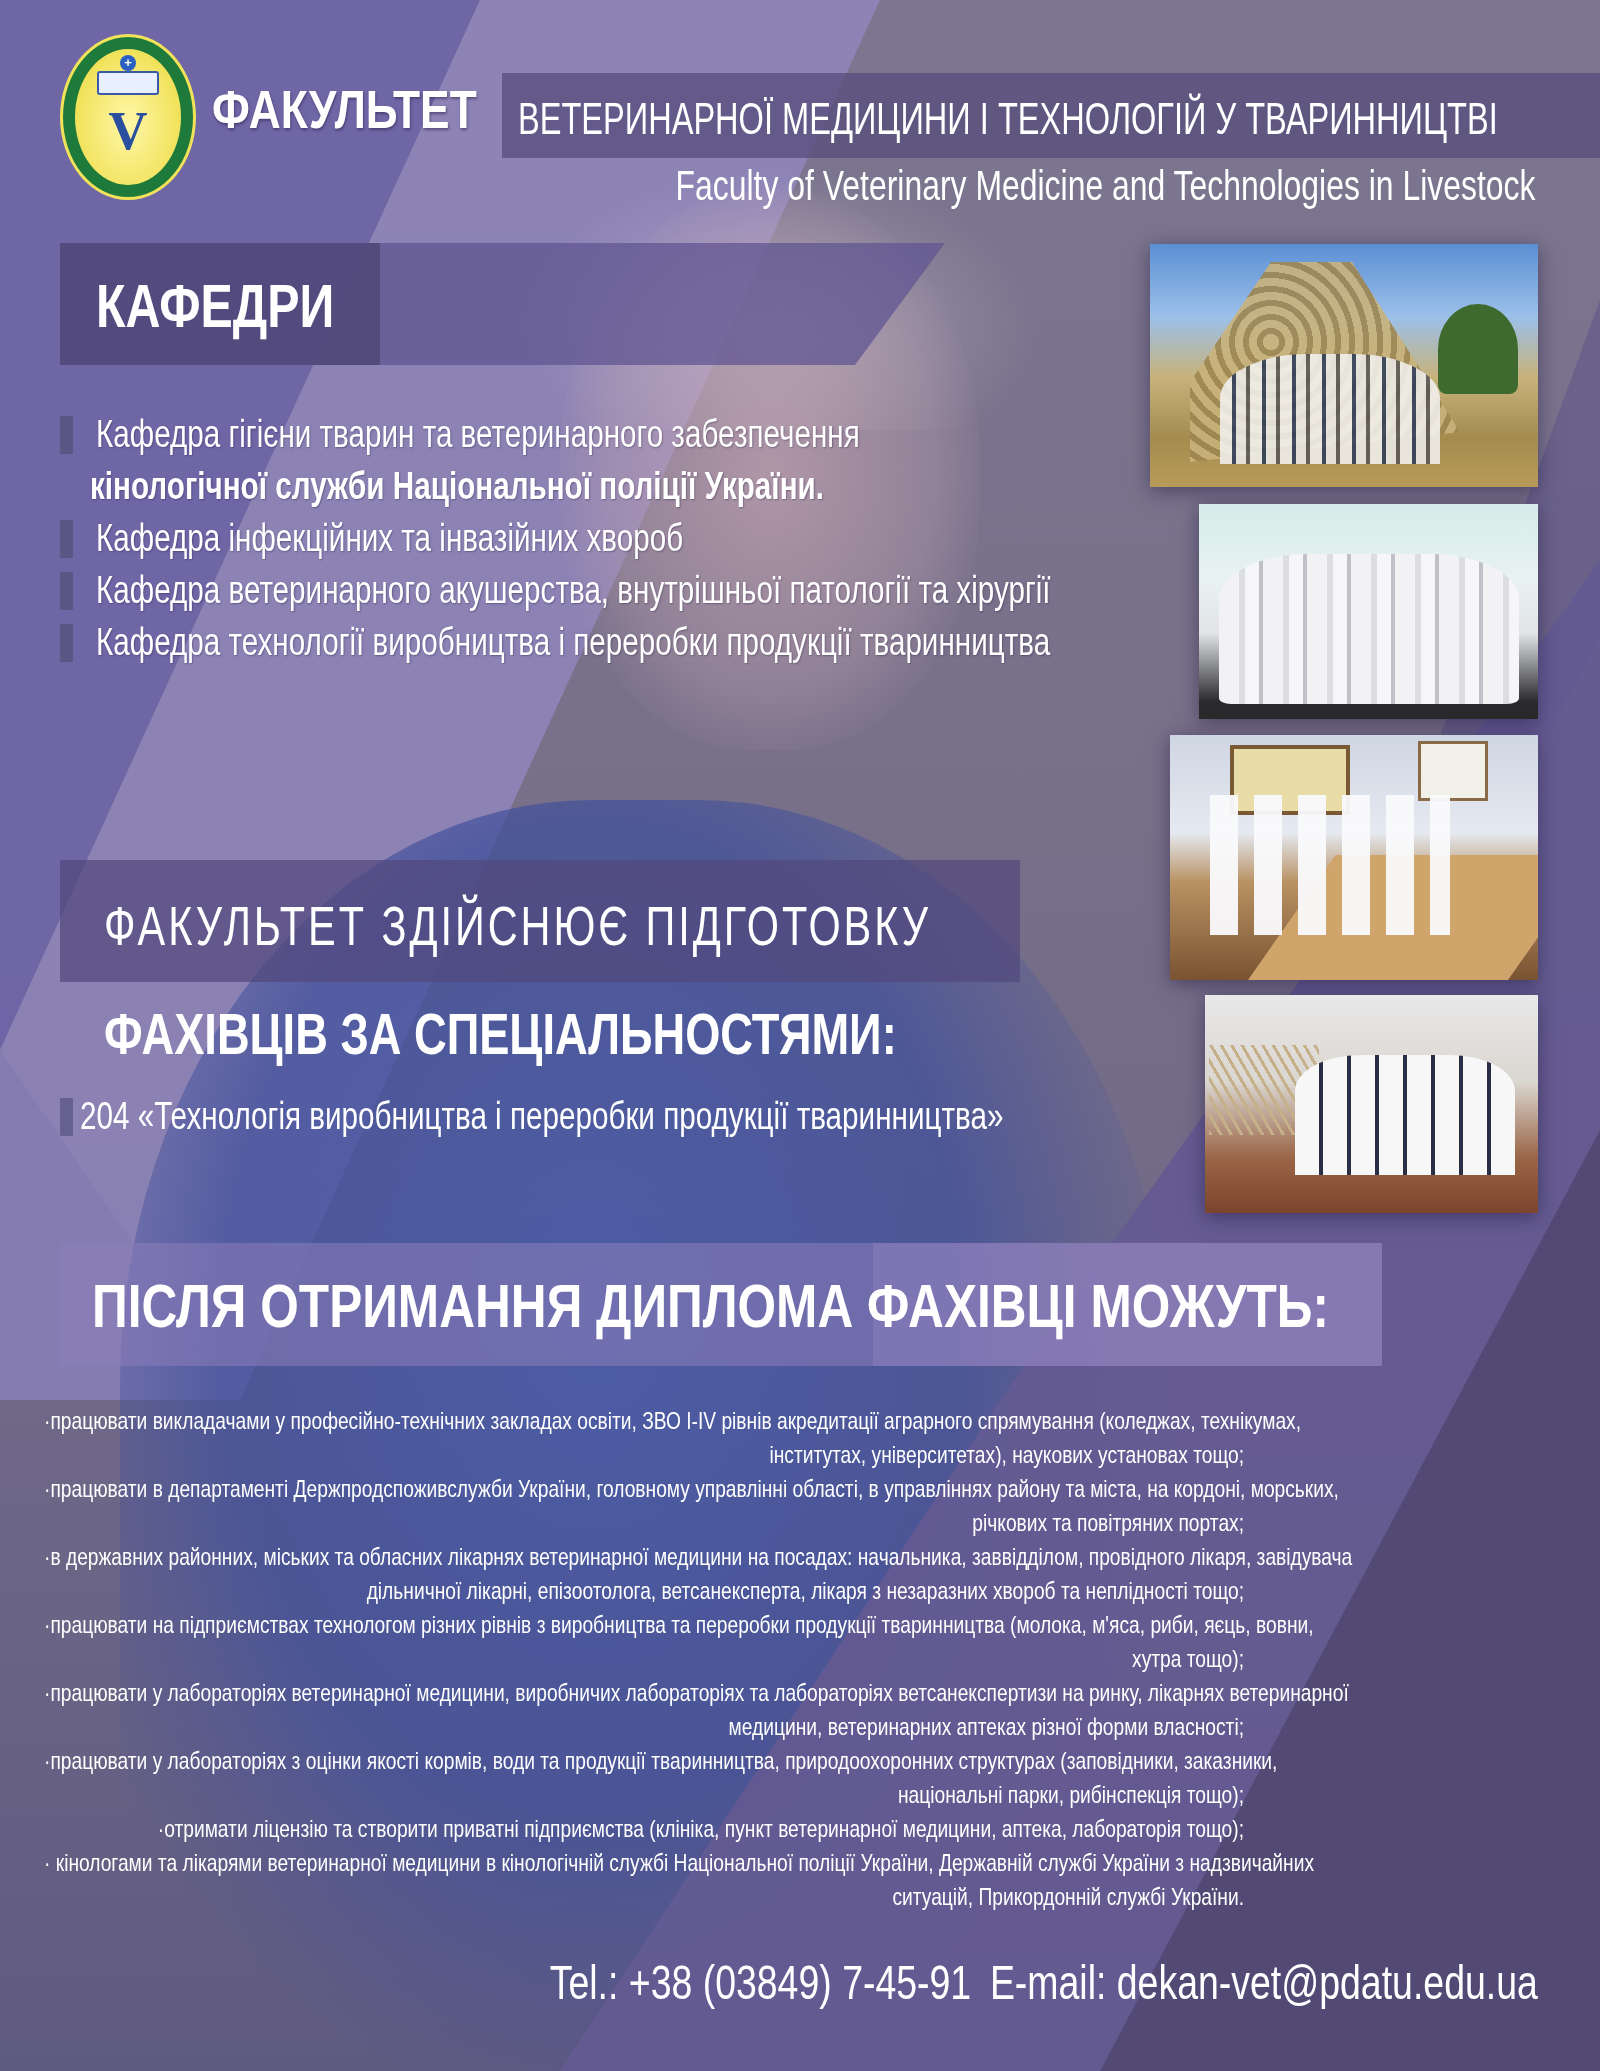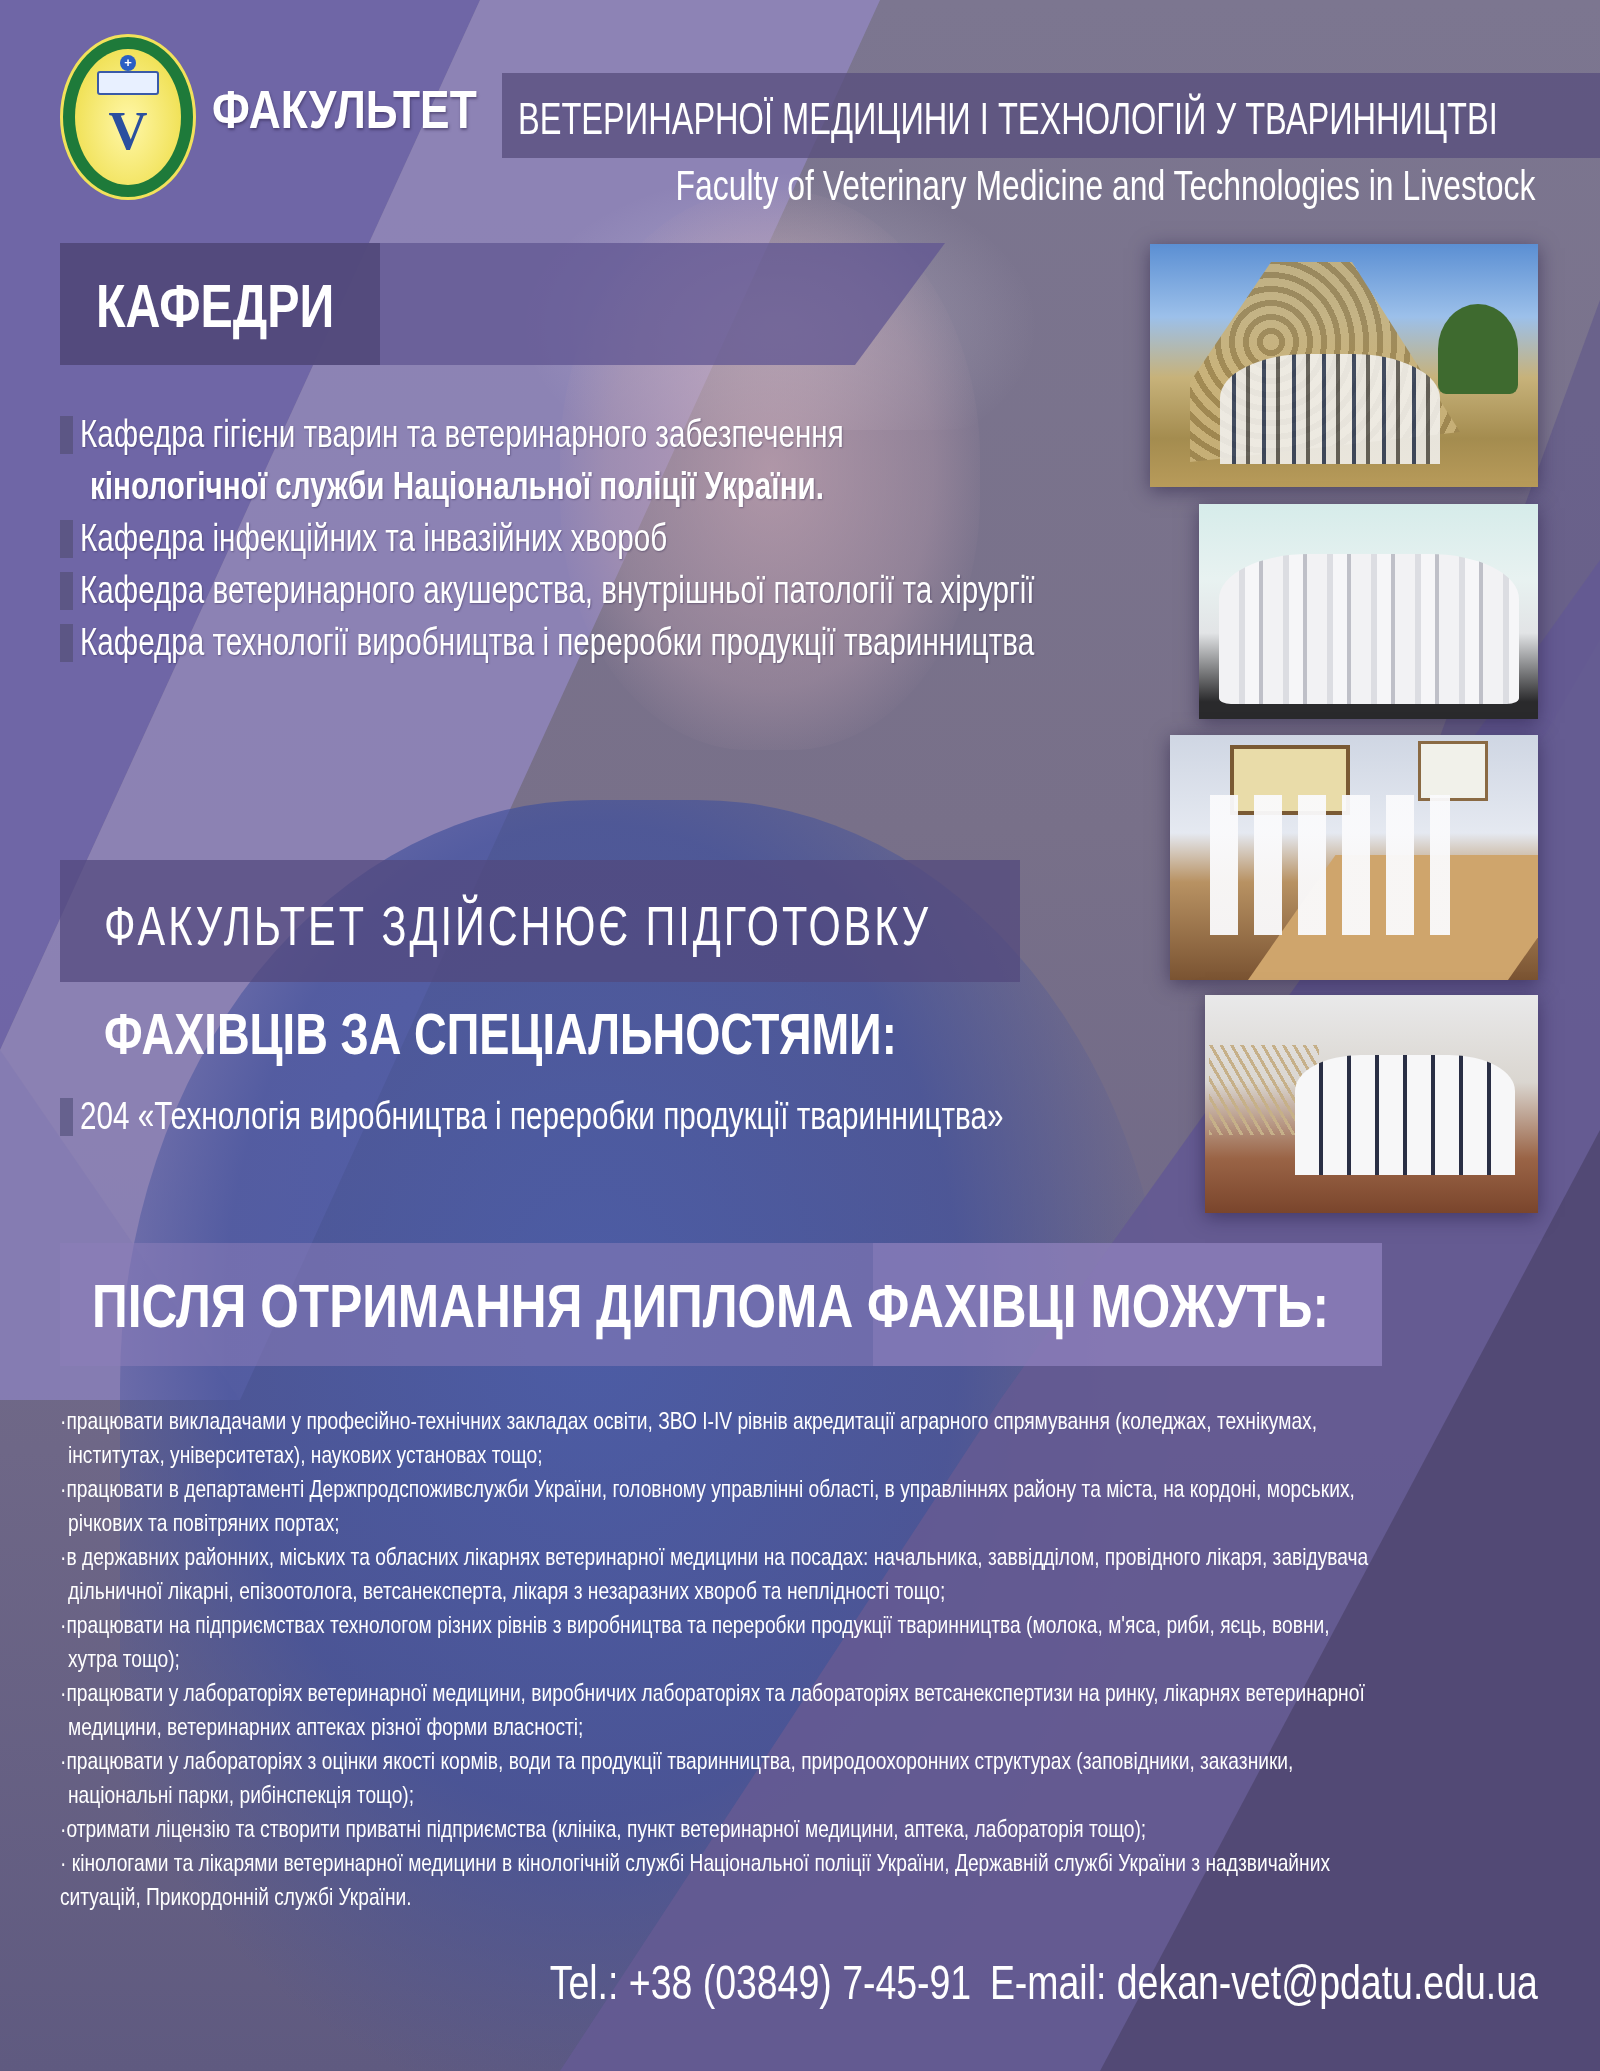--- a/index.html
+++ b/index.html
@@ -90,21 +90,21 @@
   .kaf-box {
     position: absolute; left: 60px; top: 243px; width: 320px; height: 122px;
     background: rgba(80,72,120,0.85);
   }
   .kaf-title {
     position: absolute; left: 96px; top: 270px;
     font-size: 62px; font-weight: bold; white-space: nowrap;
     transform: scaleX(0.78); transform-origin: left center;
   }
   .dept-list { position: absolute; left: 60px; top: 408px; }
-  .dept-item { position: relative; height: 52px; padding-left: 20px; }
+  .dept-item { position: relative; height: 52px; padding-left: 36px; }
   .dept-item .bar { position: absolute; left: 0; top: 8px; width: 13px; height: 38px; background: rgba(90,84,130,0.9); }
   .dept-item .txt {
     font-size: 38px; white-space: nowrap; line-height: 52px;
     transform: scaleX(0.78); transform-origin: left center; display: inline-block;
     text-shadow: 1px 1px 2px rgba(40,30,70,0.4);
   }
   .dept-item.cont { padding-left: 30px; font-weight: bold; }
 
   
   .photo { position: absolute; box-shadow: 0 4px 18px rgba(30,20,60,0.5); overflow: hidden; }
@@ -170,21 +170,21 @@
   .after-box-right {
     position: absolute; left: 873px; top: 1243px; width: 509px; height: 123px;
     background: rgba(150,136,195,0.4);
   }
   .after-title {
     position: absolute; left: 92px; top: 1270px;
     font-size: 62px; font-weight: bold; white-space: nowrap;
     transform: scaleX(0.8); transform-origin: left center;
   }
 
-  .career-list { position: absolute; left: 60px; top: 1404px; width: 1500px; }
+  .career-list { position: absolute; left: 44px; top: 1404px; width: 1500px; text-align: right; }
   .career-line {
     font-size: 24px; line-height: 34px; white-space: nowrap; height: 34px;
     transform: scaleX(0.8); transform-origin: left center;
   }
   .career-line.indent { padding-left: 10px; }
 
   .contact {
     position: absolute; right: 62px; top: 1955px;
     font-size: 48px; white-space: nowrap;
     transform: scaleX(0.78); transform-origin: right center;

